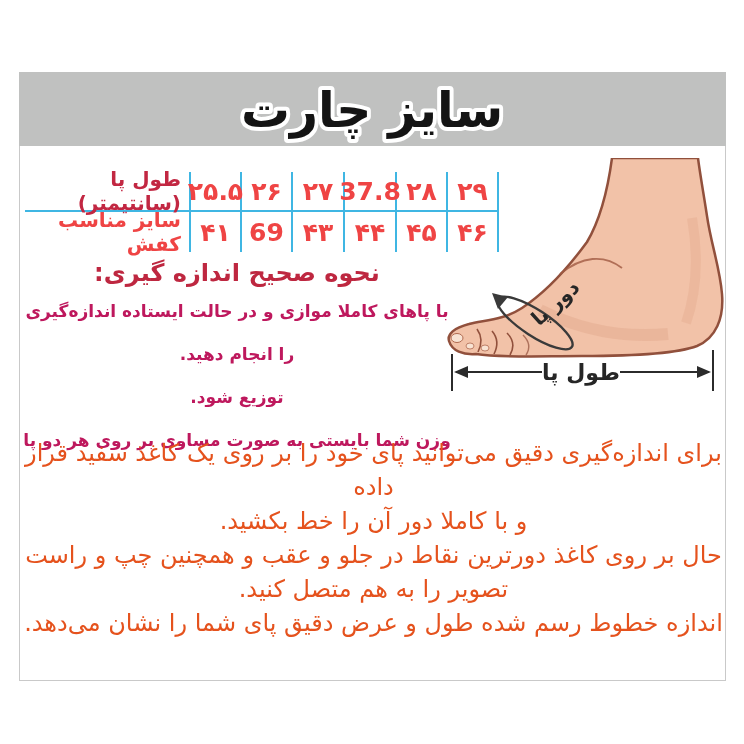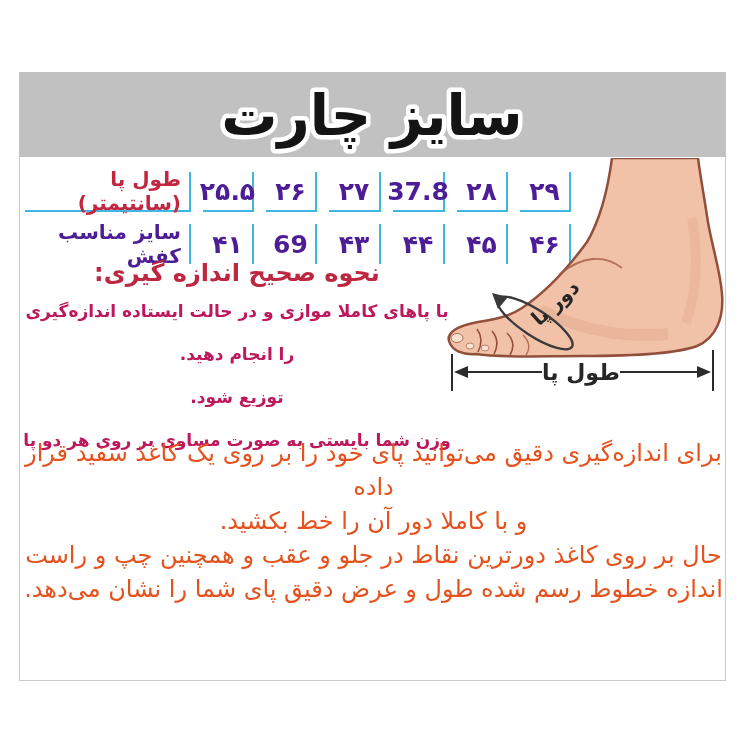--- a/index.html
+++ b/index.html
@@ -2,32 +2,32 @@
 <html lang="fa"><head>
 <meta charset="utf-8">
 <style>
   * { margin:0; padding:0; box-sizing:border-box; }
   html,body { width:744px; height:744px; background:#ffffff; font-family:"DejaVu Sans", sans-serif; }
   .page { position:relative; width:744px; height:744px; background:#ffffff; overflow:hidden; }
 
   .card { position:absolute; left:19px; top:72px; width:707px; height:609px;
           border:1px solid #c9c9c9; background:#ffffff; }
 
-  .title-band { position:absolute; left:19px; top:72px; width:707px; height:85px;
+  .title-band { position:absolute; left:19px; top:72px; width:707px; height:74px;
                 background:#c0c1c0; display:flex; align-items:center; justify-content:center; }
   .title-svg { width:100%; height:100%; }
   .title-svg text { font-family:"DejaVu Sans", sans-serif; font-weight:bold; font-size:56px;
                     fill:#141414; stroke:#ffffff; stroke-width:9px; paint-order:stroke;
                     stroke-linejoin:round; }
 
   .size-table { position:absolute; left:25px; top:172px;
                 display:grid; grid-template-columns:166px 51px 51px 52px 52px 51px 51px;
-                grid-template-rows:40px 40px; direction:ltr;gap:12px; }
+                grid-template-rows:40px 40px; direction:ltr; }
   .cell { display:flex; align-items:center; justify-content:center;
-          border-right:2px solid #3fb6e3; font-weight:bold; color:#4c1d95; }
+          border-right:2px solid #3fb6e3; font-weight:bold; color:#ef4444; }
   .row1 { border-bottom:2px solid #3fb6e3; }
   .cell.lbl { justify-content:flex-end; padding-right:8px; direction:rtl; font-size:20px; }
   .cell.num { font-size:25px; }
   .lbl-red { color:#c22742; }
 
   .guide { position:absolute; left:22px; top:256px; width:430px; text-align:center; direction:rtl; }
   .guide-heading { color:#be2740; font-size:24px; font-weight:bold; line-height:34px; }
   .guide-line { color:#be185d; font-size:17px; font-weight:bold; line-height:43px; }
 
   .paper { position:absolute; left:20px; top:436px; width:707px; text-align:center; direction:rtl; }
@@ -116,16 +116,17 @@
     <div class="guide-line">با پاهای کاملا موازی و در حالت ایستاده اندازه‌گیری</div>
     <div class="guide-line">را انجام دهید.</div>
     <div class="guide-line">توزیع شود.</div>
     <div class="guide-line">وزن شما بایستی به صورت مساوی بر روی هر دو پا</div>
   </div>
 
   <div class="paper">
     <div class="paper-line">برای اندازه‌گیری دقیق می‌توانید پای خود را بر روی یک کاغذ سفید قرار داده</div>
     <div class="paper-line">و با کاملا دور آن را خط بکشید.</div>
     <div class="paper-line">حال بر روی کاغذ دورترین نقاط در جلو و عقب و همچنین چپ و راست</div>
+    <div class="paper-line">تصویر را به هم متصل کنید.</div>
     <div class="paper-line">اندازه خطوط رسم شده طول و عرض دقیق پای شما را نشان می‌دهد.</div>
   </div>
 
 </div>
 
 </body></html>

